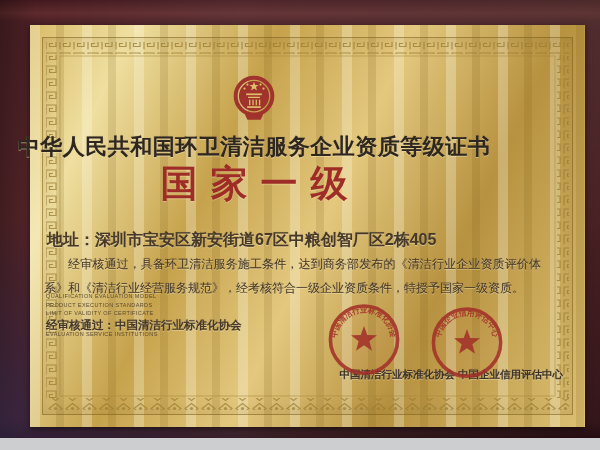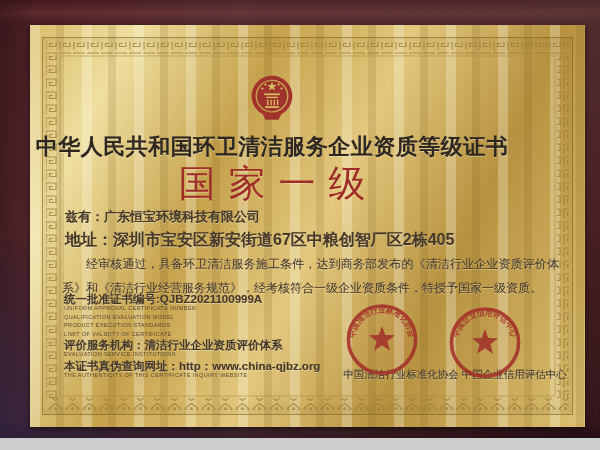--- a/index.html
+++ b/index.html
@@ -22,42 +22,42 @@
     box-shadow:0 2px 6px rgba(0,0,0,.55);}
   .plate-face{position:absolute;left:12px;top:12px;right:12px;bottom:12px;
     background:
       radial-gradient(ellipse at 78% 58%, rgba(255,244,200,.50), transparent 42%),
       radial-gradient(ellipse at 16% 6%, rgba(255,255,246,.42), transparent 34%),
       radial-gradient(ellipse at 55% 98%, rgba(140,105,35,.28), transparent 45%),
       linear-gradient(115deg,#cfad58 0%,#e6cf8b 20%,#c3a04b 45%,#d9bd70 62%,#b995422 80%,#cba855 100%),
       linear-gradient(115deg,#cfad58 0%,#e6cf8b 20%,#c3a04b 45%,#d9bd70 62%,#b99442 80%,#cba855 100%);
     box-shadow:inset 0 0 0 1px rgba(125,95,30,.55), inset 0 0 18px rgba(90,65,15,.18);}
 
-  .content{position:absolute;left:32px;top:25px;width:480px;height:402px;color:#46392a;}
+  .content{position:absolute;left:14px;top:25px;width:480px;height:402px;color:#46392a;}
   .engraved{text-shadow:0 1px 0 rgba(255,245,205,.45), 0 0 1px rgba(70,50,20,.35);}
 
   .emblem{position:absolute;left:50%;top:50px;transform:translateX(-50%);}
   .title{position:absolute;left:0;top:107px;width:100%;text-align:center;
     font-size:22px;font-weight:bold;color:#2e2720;letter-spacing:.5px;white-space:nowrap;}
   .grade{position:absolute;left:0;top:134px;width:100%;text-align:center;
-    font-size:37px;font-weight:normal;color:#9e2d27;letter-spacing:13px;text-indent:13px;
+    font-size:37px;font-weight:bold;color:#9e2d27;letter-spacing:13px;text-indent:13px;
     text-shadow:0 1px 1px rgba(255,240,200,.35);}
 
   .holder{position:absolute;left:33px;top:183px;font-size:13px;font-weight:bold;}
   .address{position:absolute;left:33px;top:205px;font-size:16px;font-weight:bold;}
   .para{position:absolute;left:30px;top:227px;width:497px;font-size:12px;font-weight:normal;
     line-height:24px;text-indent:2em;text-align:justify;}
 
   .info{position:absolute;left:32px;top:268px;}
   .info-item{margin-bottom:2.5px;}
   .info-cn{font-size:11.5px;font-weight:bold;line-height:12px;}
   .info-en{font-size:5.5px;letter-spacing:.4px;line-height:6px;color:#5b4a30;}
 
-  .seal-footer{position:absolute;left:297px;top:343px;width:252px;text-align:center;
-    font-size:10.5px;font-weight:normal;color:#3e332a;}
+  .seal-footer{position:absolute;left:297px;top:343px;width:252px;text-align:right;
+    font-size:10.5px;font-weight:bold;color:#3e332a;}
   .seal{position:absolute;opacity:.88;}
   .seal-left{left:310px;top:273px;}
   .seal-right{left:413px;top:276px;}
 
   .border-art{position:absolute;left:30px;top:25px;pointer-events:none;}
 </style>
 </head>
 <body>
 
 <div class="photo">
@@ -101,45 +101,36 @@
       <rect x="29.5" y="37.5" width="2" height="8.5" fill="#ddbd67"></rect>
       <rect x="34.5" y="37.5" width="2" height="8.5" fill="#ddbd67"></rect>
       <rect x="39.5" y="37.5" width="2" height="8.5" fill="#ddbd67"></rect>
       <rect x="21.5" y="47.5" width="21" height="2.6" fill="#ddbd67"></rect>
       <path d="M18 60 H46 L42 68 H22 Z" fill="#a0332b"></path>
     </svg>
 
     <div class="title engraved">中华人民共和国环卫清洁服务企业资质等级证书</div>
     <div class="grade">国家一级</div>
 
-    <div class="holder engraved">兹有：广东恒宝环境科技有限公司</div>
     <div class="address engraved">地址：深圳市宝安区新安街道67区中粮创智厂区2栋405</div>
     <div class="para engraved">经审核通过，具备环卫清洁服务施工条件，达到商务部发布的《清洁行业企业资质评价体系》和《清洁行业经营服务规范》，经考核符合一级企业资质条件，特授予国家一级资质。</div>
 
     <div class="info">
-      <div class="info-item">
-        <div class="info-cn engraved">统一批准证书编号:QJBZ2021100999A</div>
-        <div class="info-en">UNIFORM APPROVAL CERTIFICATE NUMBER</div>
-      </div>
       <div class="info-item">
         <div class="info-en">QUALIFICATION EVALUATION MODEL</div>
       </div>
       <div class="info-item">
         <div class="info-en">PRODUCT EXECUTION STANDARDS</div>
       </div>
       <div class="info-item">
         <div class="info-en">LIMIT OF VALIDITY OF CERTIFICATE</div>
       </div>
       <div class="info-item">
-        <div class="info-cn engraved">评价服务机构：清洁行业企业资质评价体系</div>
+        <div class="info-cn engraved">经审核通过：中国清洁行业标准化协会</div>
         <div class="info-en">EVALUATION SERVICE INSTITUTIONS</div>
-      </div>
-      <div class="info-item">
-        <div class="info-cn engraved">本证书真伪查询网址：http：www.china-qjbz.org</div>
-        <div class="info-en">THE AUTHENTICITY OF THIS CERTIFICATE INQUIRY WEBSITE</div>
       </div>
     </div>
 
     <div class="seal-footer engraved">中国清洁行业标准化协会 中国企业信用评估中心</div>
 
     <svg class="seal seal-left" width="80" height="80" viewBox="0 0 100 100">
       <defs>
           <path id="arcL" d="M 50,52 m -34,0 a 34,34 0 1,1 68,0"></path>
         </defs>
       <circle cx="50" cy="52" r="42" fill="rgba(170,50,40,0.05)" stroke="#a33129" stroke-width="4.5"></circle>

